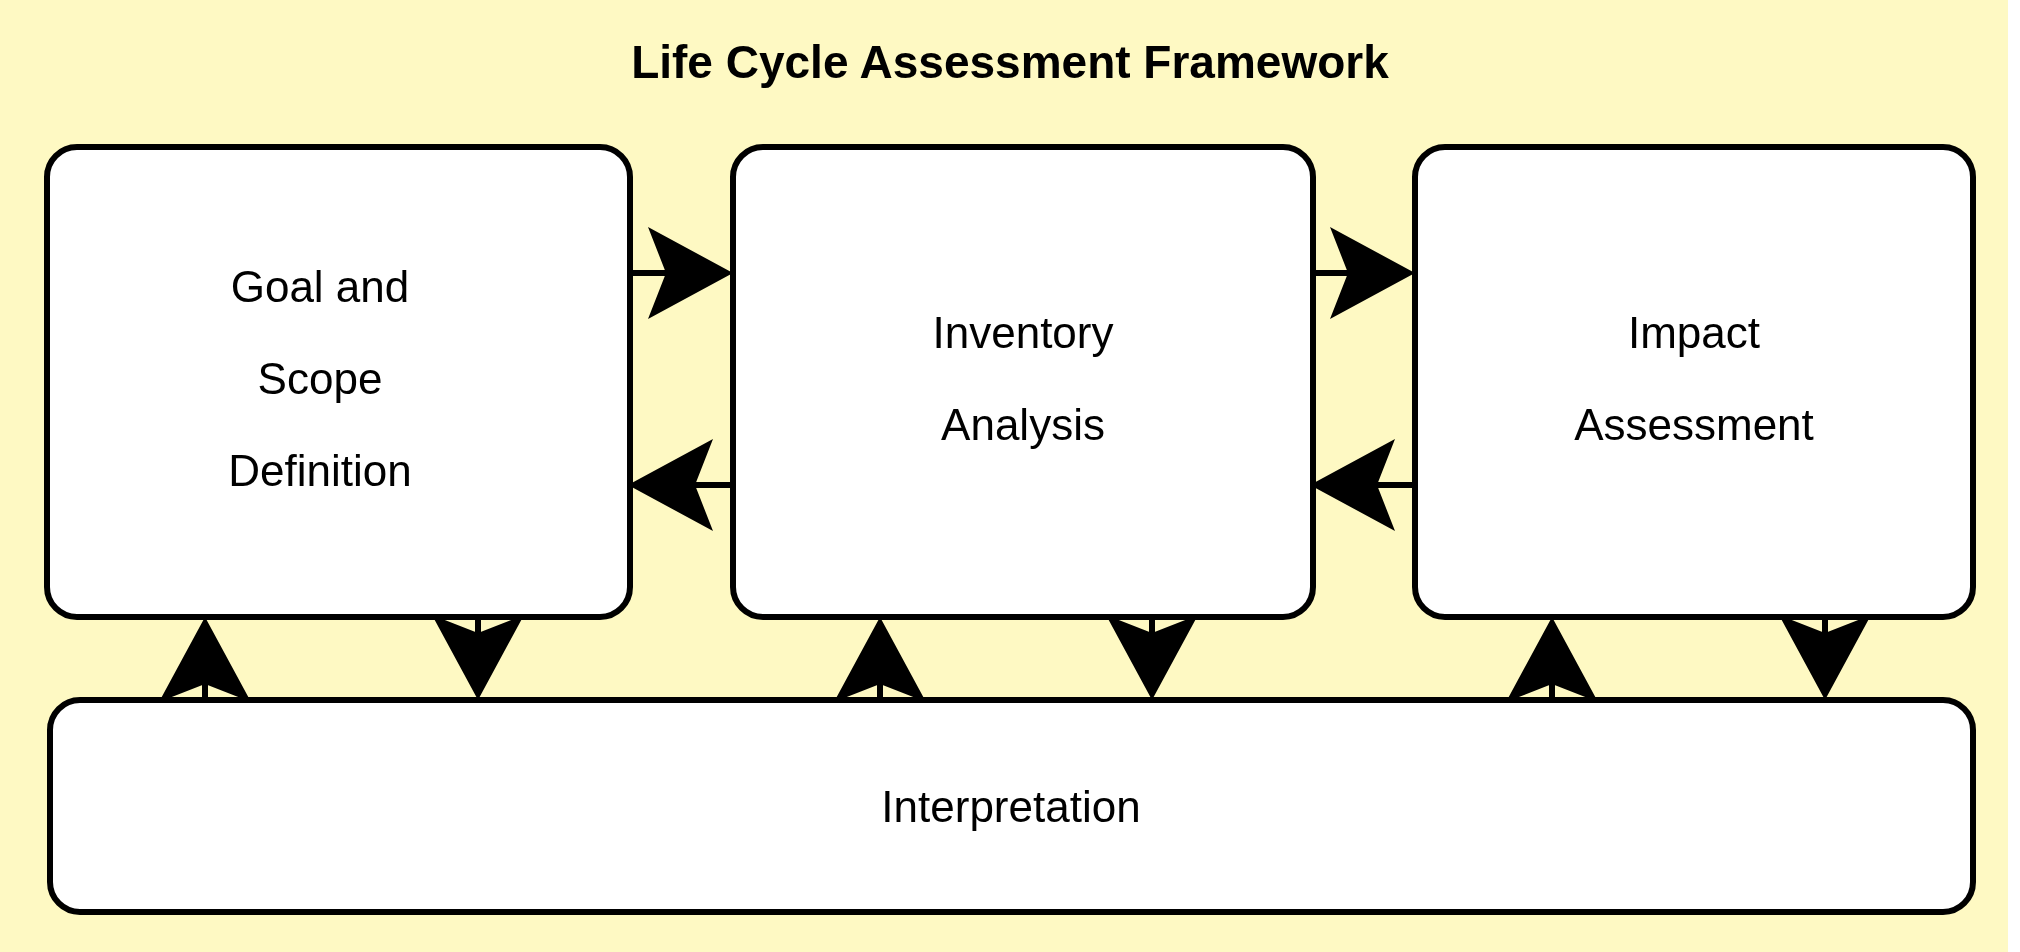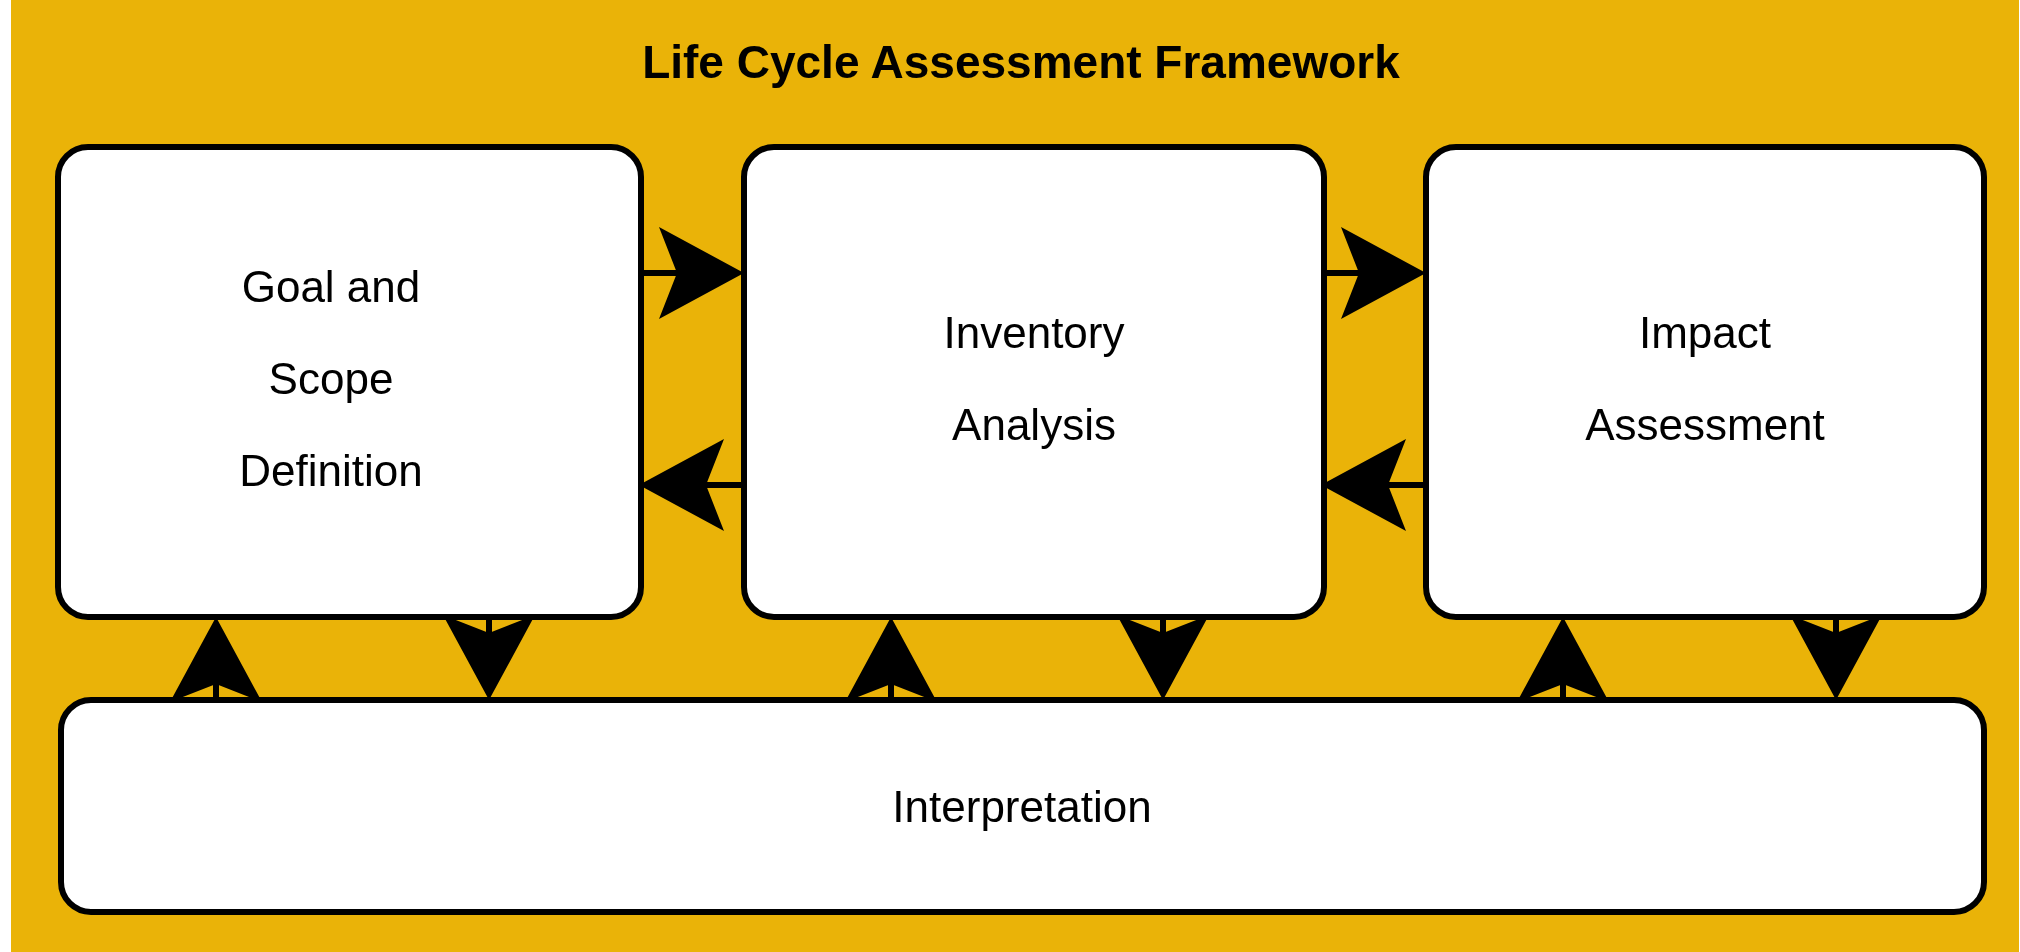--- a/index.html
+++ b/index.html
@@ -7,23 +7,22 @@
     padding: 0;
     background: #ffffff;
   }
   body {
     font-family: "Liberation Sans", sans-serif;
   }
   #canvas {
     position: relative;
     width: 2008px;
     height: 952px;
-    background: #eab308;
+    background: #fef9c3;
     overflow: hidden;
-    margin-left: 11px;
   }
   #diagram-svg {
     position: absolute;
     top: 0;
     left: 0;
     width: 2020px;
     height: 952px;
     display: block;
   }
   .diagram-title {

